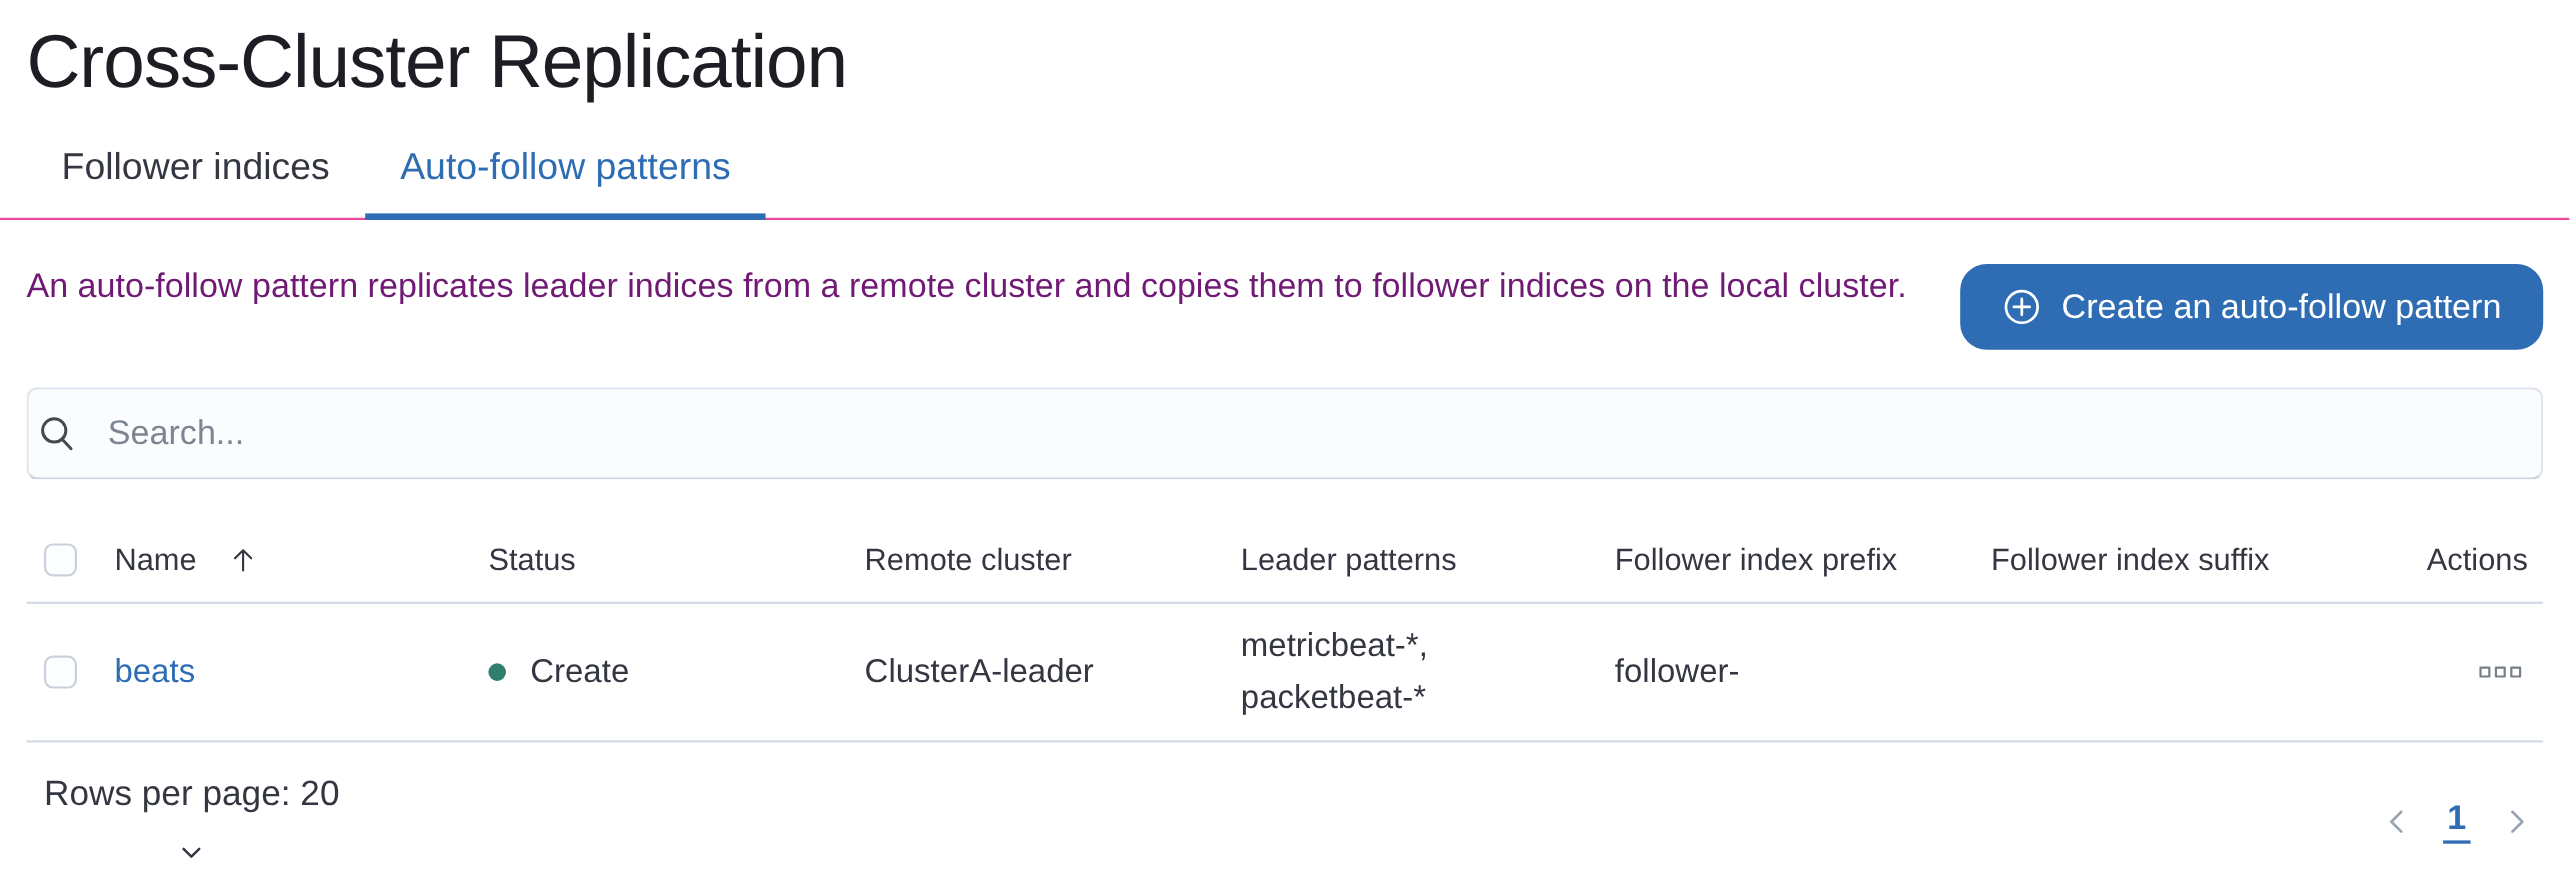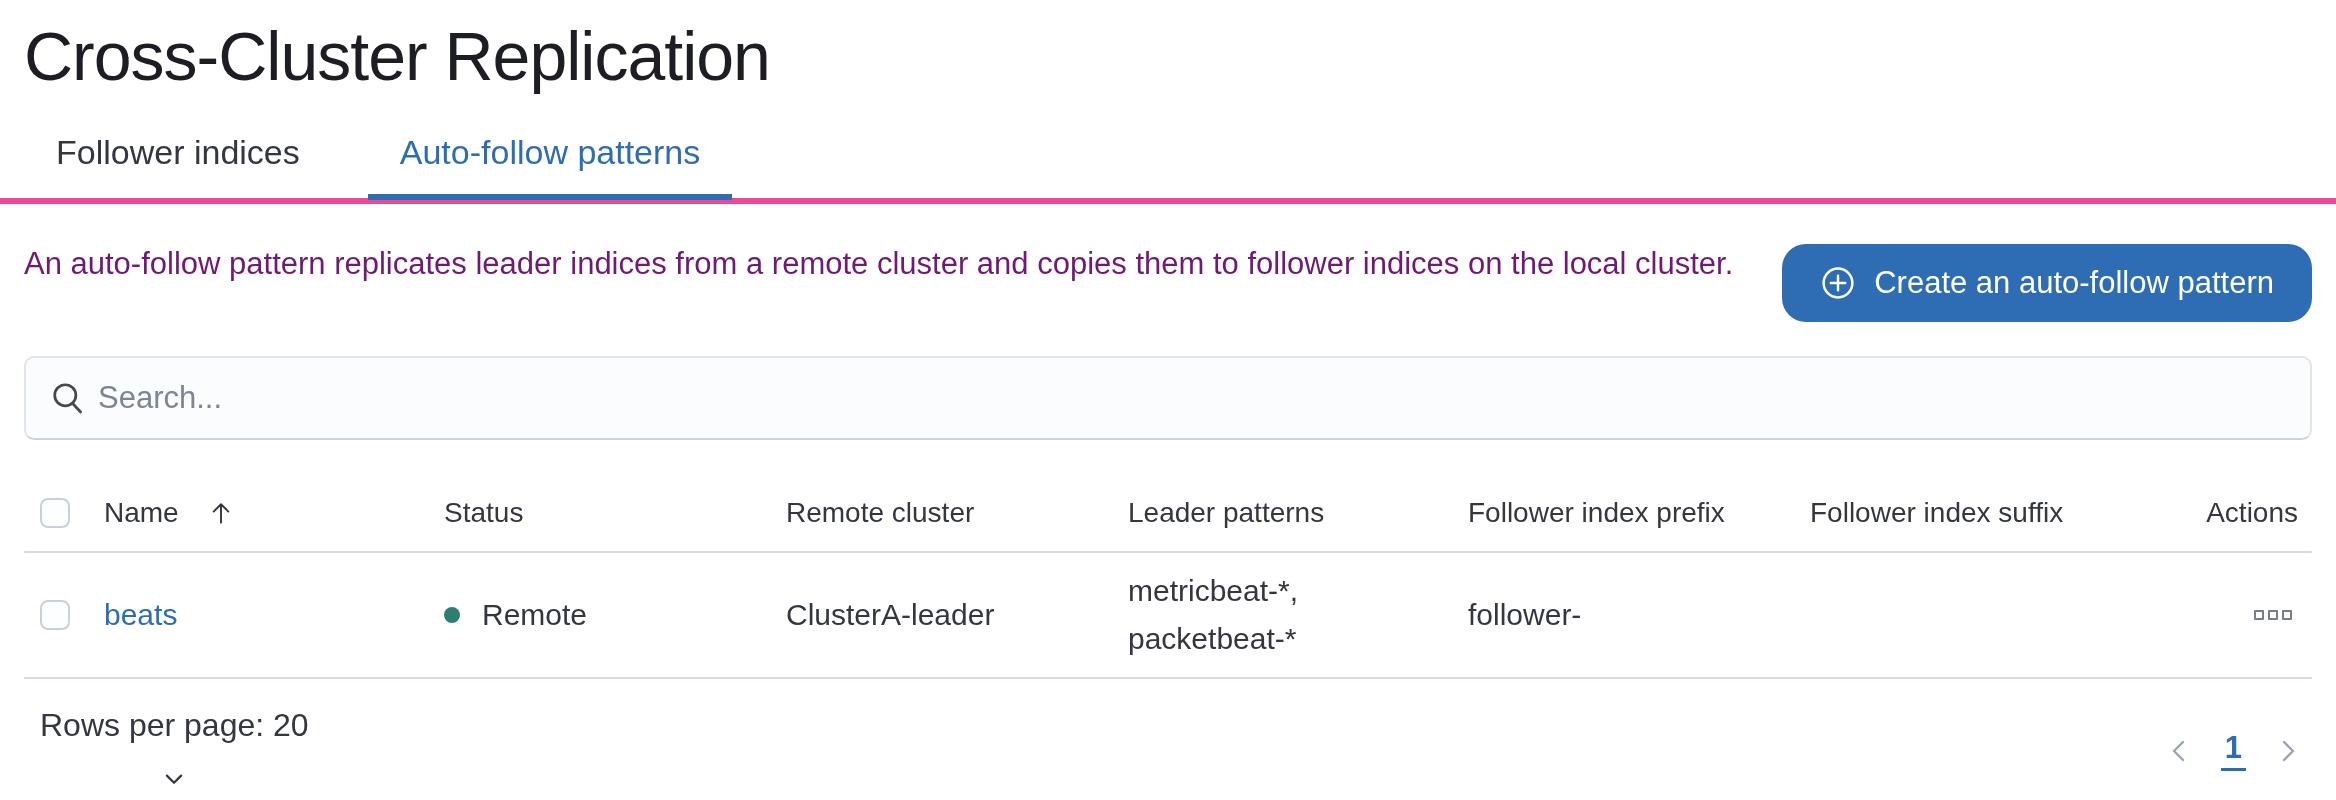--- a/index.html
+++ b/index.html
@@ -18,23 +18,22 @@
     font-weight: 400;
     letter-spacing: -1px;
     color: #1C1E24;
     line-height: 1.2;
   }
 
   
   .tabs-bar {
     margin: 18px -24px 0 -24px;
     padding: 0 24px;
-    border-bottom: 6px solid #ec4899;
+    border-bottom: 2px solid #ec4899;
     display: flex;
-    gap: 36px;
   }
   .tab {
     position: relative;
     padding: 14px 32px 24px 32px;
     font-size: 34px;
     font-weight: 500;
     color: #343741;
     background: none;
     border: none;
     cursor: pointer;
@@ -80,22 +79,22 @@
     margin-top: 4px;
   }
   .create-btn svg { flex: none; }
 
   
   .search-bar {
     margin-top: 34px;
     height: 84px;
     display: flex;
     align-items: center;
-    gap: 12px;
-    padding: 0 24px;
+    gap: 28px;
+    padding: 0 8px;
     background: #FBFCFD;
     border: 2px solid #E0E5EE;
     border-bottom-color: #CBD3DF;
     border-radius: 10px;
   }
   .search-bar input {
     flex: 1;
     border: none;
     outline: none;
     background: transparent;
@@ -248,21 +247,21 @@
 
     <div class="tr td-row">
       <div class="cell" style="padding-left:0;">
         <div class="checkbox"></div>
       </div>
       <div class="cell">
         <a class="link">beats</a>
       </div>
       <div class="cell health">
         <span class="health-dot"></span>
-        <span>Remote</span>
+        <span>Create</span>
       </div>
       <div class="cell">ClusterA-leader</div>
       <div class="cell">metricbeat-*, packetbeat-*</div>
       <div class="cell">follower-</div>
       <div class="cell"></div>
       <div class="cell cell-actions">
         <span class="boxes-icon" title="">
           <i></i>
             <i></i>
             <i></i>

